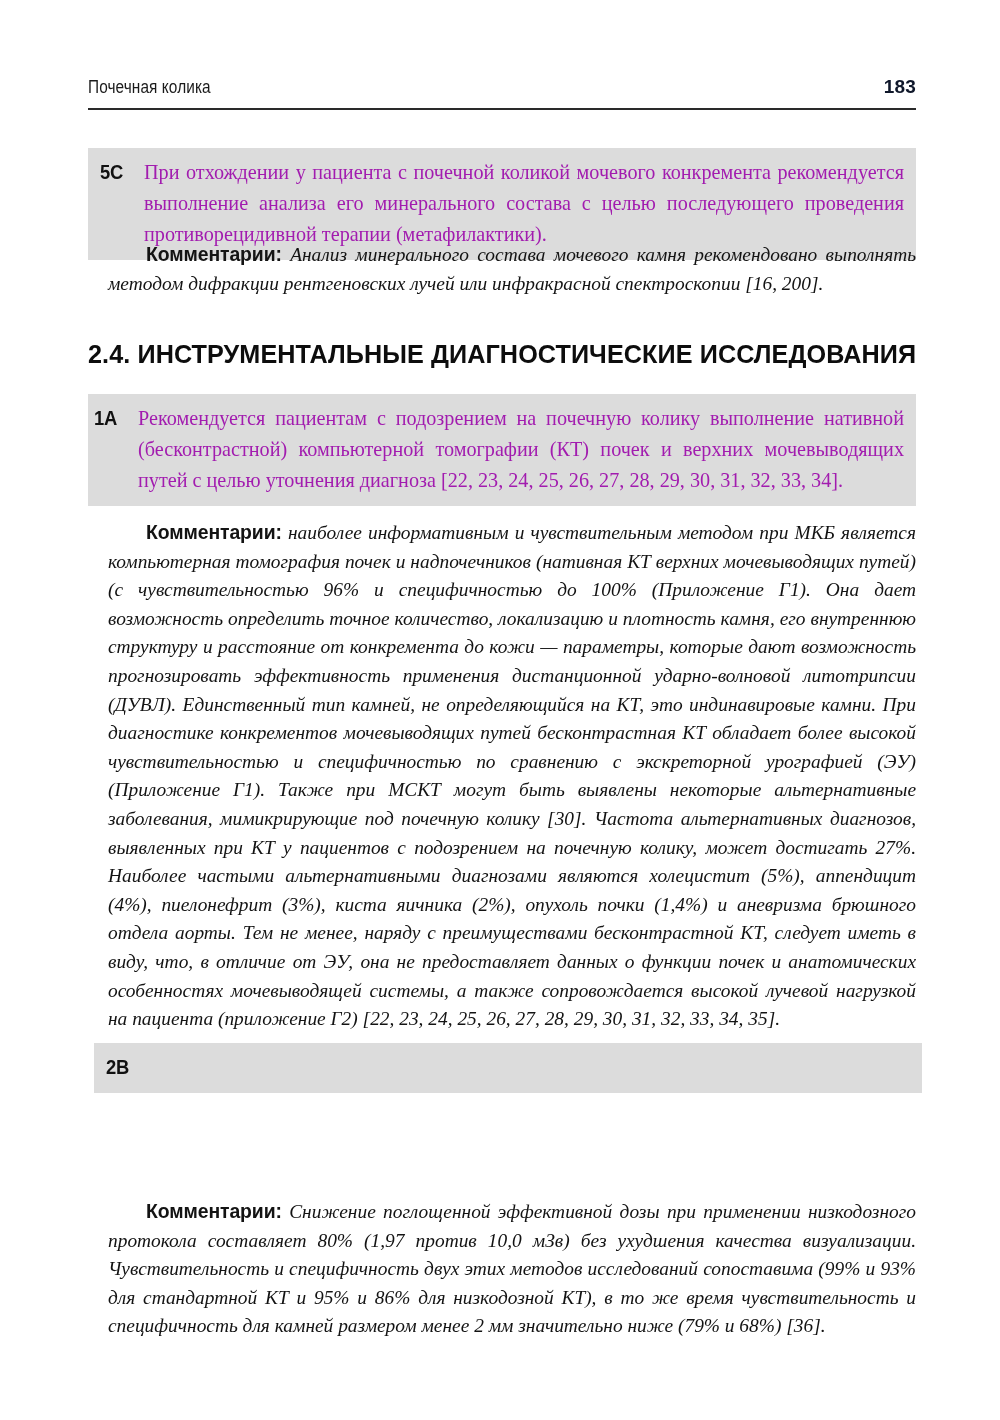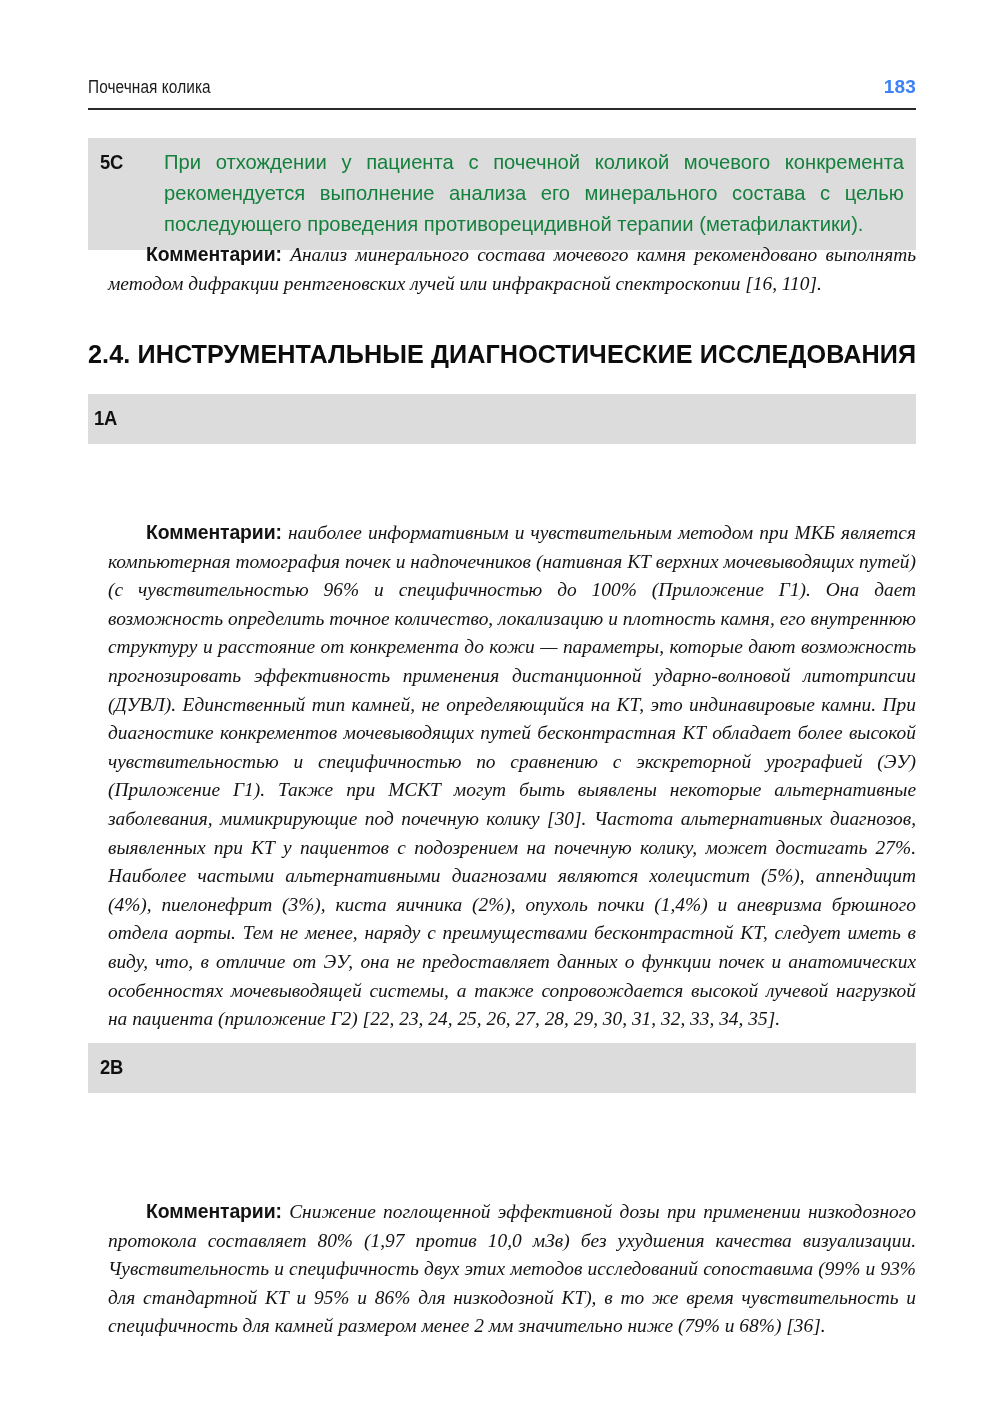--- a/index.html
+++ b/index.html
@@ -42,21 +42,21 @@
     letter-spacing: 0.1px;
     color: #1b1b1b;
     transform: scaleX(0.88);
     transform-origin: left center;
     white-space: nowrap;
   }
   .runhead-page {
     font-family: "Liberation Sans Narrow", "Liberation Sans", sans-serif;
     font-size: 19px;
     font-weight: 700;
-    color: #3b82f6;
+    color: #0f172a;
     letter-spacing: 0.2px;
   }
   .runhead-rule {
     position: absolute;
     left: 88px;
     top: 108px;
     width: 828px;
     height: 1.6px;
     background: #2a2a2a;
   }
@@ -79,26 +79,26 @@
     font-weight: 700;
     font-size: 20px;
     line-height: 31px;
     color: #111111;
     letter-spacing: -0.2px;
     transform: scaleX(0.92);
     transform-origin: left center;
   }
   .rec-text {
     flex: 1 1 auto;
-    font-family: Liberation Sans, sans-serif;
+    font-family: Liberation Serif, serif;
     font-size: 20.2px;
     line-height: 31px;
     text-align: justify;
     text-justify: inter-word;
-    color: #15803d;
+    color: #a21caf;
     hyphens: manual;
   }
   .rec-text.last-line-left { text-align-last: left; }
 
   
   .comment {
     position: absolute;
     left: 108px;
     width: 808px;
     font-size: 19.4px;
@@ -138,40 +138,41 @@
 <body>
 
 <div class="page">
 
   <div class="runhead">
     <div class="runhead-title">Почечная колика</div>
     <div class="runhead-page">183</div>
   </div>
   <div class="runhead-rule"></div>
 
-  <div class="rec" style="top:138px;gap:20px;">
+  <div class="rec" style="top:148px;">
     <div class="rec-grade">5C</div>
     <div class="rec-text last-line-left">При отхождении у пациента с почечной коликой мочевого конкремента рекомендуется выполнение анализа его минерального состава с целью последующего проведения противорецидивной терапии (метафилактики).</div>
   </div>
 
   <div class="comment indent" style="top:240px;">
-    <span class="lead">Комментарии:</span><span class="body"> Анализ минерального состава мочевого камня рекомендовано выполнять методом дифракции рентгеновских лучей или инфракрасной спектроскопии [16, 110].</span>
+    <span class="lead">Комментарии:</span><span class="body"> Анализ минерального состава мочевого камня рекомендовано выполнять методом дифракции рентгеновских лучей или инфракрасной спектроскопии [16, 200].</span>
   </div>
 
   <div class="section-heading" style="top:338px;">2.4. ИНСТРУМЕНТАЛЬНЫЕ ДИАГНОСТИЧЕСКИЕ ИССЛЕДОВАНИЯ</div>
 
   <div class="rec" style="top:394px;padding-left:6px;">
     <div class="rec-grade">1A</div>
+    <div class="rec-text last-line-left">Рекомендуется пациентам с подозрением на почечную колику выполнение нативной (бесконтрастной) компьютерной томографии (КТ) почек и верхних мочевыводящих путей с целью уточнения диагноза [22, 23, 24, 25, 26, 27, 28, 29, 30, 31, 32, 33, 34].</div>
   </div>
 
   <div class="comment indent" style="top:518px;">
     <span class="lead">Комментарии:</span><span class="body"> наиболее информативным и чувствительным методом при МКБ является компьютерная томография почек и надпочечников (нативная КТ верхних мочевыводящих путей) (с чувствительностью 96% и специфичностью до 100% (Приложение Г1). Она дает возможность определить точное количество, локализацию и плотность камня, его внутреннюю структуру и расстояние от конкремента до кожи — параметры, которые дают возможность прогнозировать эффективность применения дистанционной ударно-волновой литотрипсии (ДУВЛ). Единственный тип камней, не определяющийся на КТ, это индинавировые камни. При диагностике конкрементов мочевыводящих путей бесконтрастная КТ обладает более высокой чувствительностью и специфичностью по сравнению с экскреторной урографией (ЭУ) (Приложение Г1). Также при МСКТ могут быть выявлены некоторые альтернативные заболевания, мимикрирующие под почечную колику [30]. Частота альтернативных диагнозов, выявленных при КТ у пациентов с подозрением на почечную колику, может достигать 27%. Наиболее частыми альтернативными диагнозами являются холецистит (5%), аппендицит (4%), пиелонефрит (3%), киста яичника (2%), опухоль почки (1,4%) и аневризма брюшного отдела аорты. Тем не менее, наряду с преимуществами бесконтрастной КТ, следует иметь в виду, что, в отличие от ЭУ, она не предоставляет данных о функции почек и анатомических особенностях мочевыводящей системы, а также сопровождается высокой лучевой нагрузкой на пациента (приложение Г2) [22, 23, 24, 25, 26, 27, 28, 29, 30, 31, 32, 33, 34, 35].</span>
   </div>
 
-  <div class="rec" style="top:1043px;">
+  <div class="rec" style="top:1043px;margin-left:6px;">
     <div class="rec-grade">2B</div>
   </div>
 
   <div class="comment indent" style="top:1157px;margin-top:40px;">
     <span class="lead">Комментарии:</span><span class="body"> Снижение поглощенной эффективной дозы при применении низкодозного протокола составляет 80% (1,97 против 10,0 мЗв) без ухудшения качества визуализации. Чувствительность и специфичность двух этих методов исследований сопоставима (99% и 93% для стандартной КТ и 95% и 86% для низкодозной КТ), в то же время чувствительность и специфичность для камней размером менее 2 мм значительно ниже (79% и 68%) [36].</span>
   </div>
 
 </div>
 
 </body></html>

